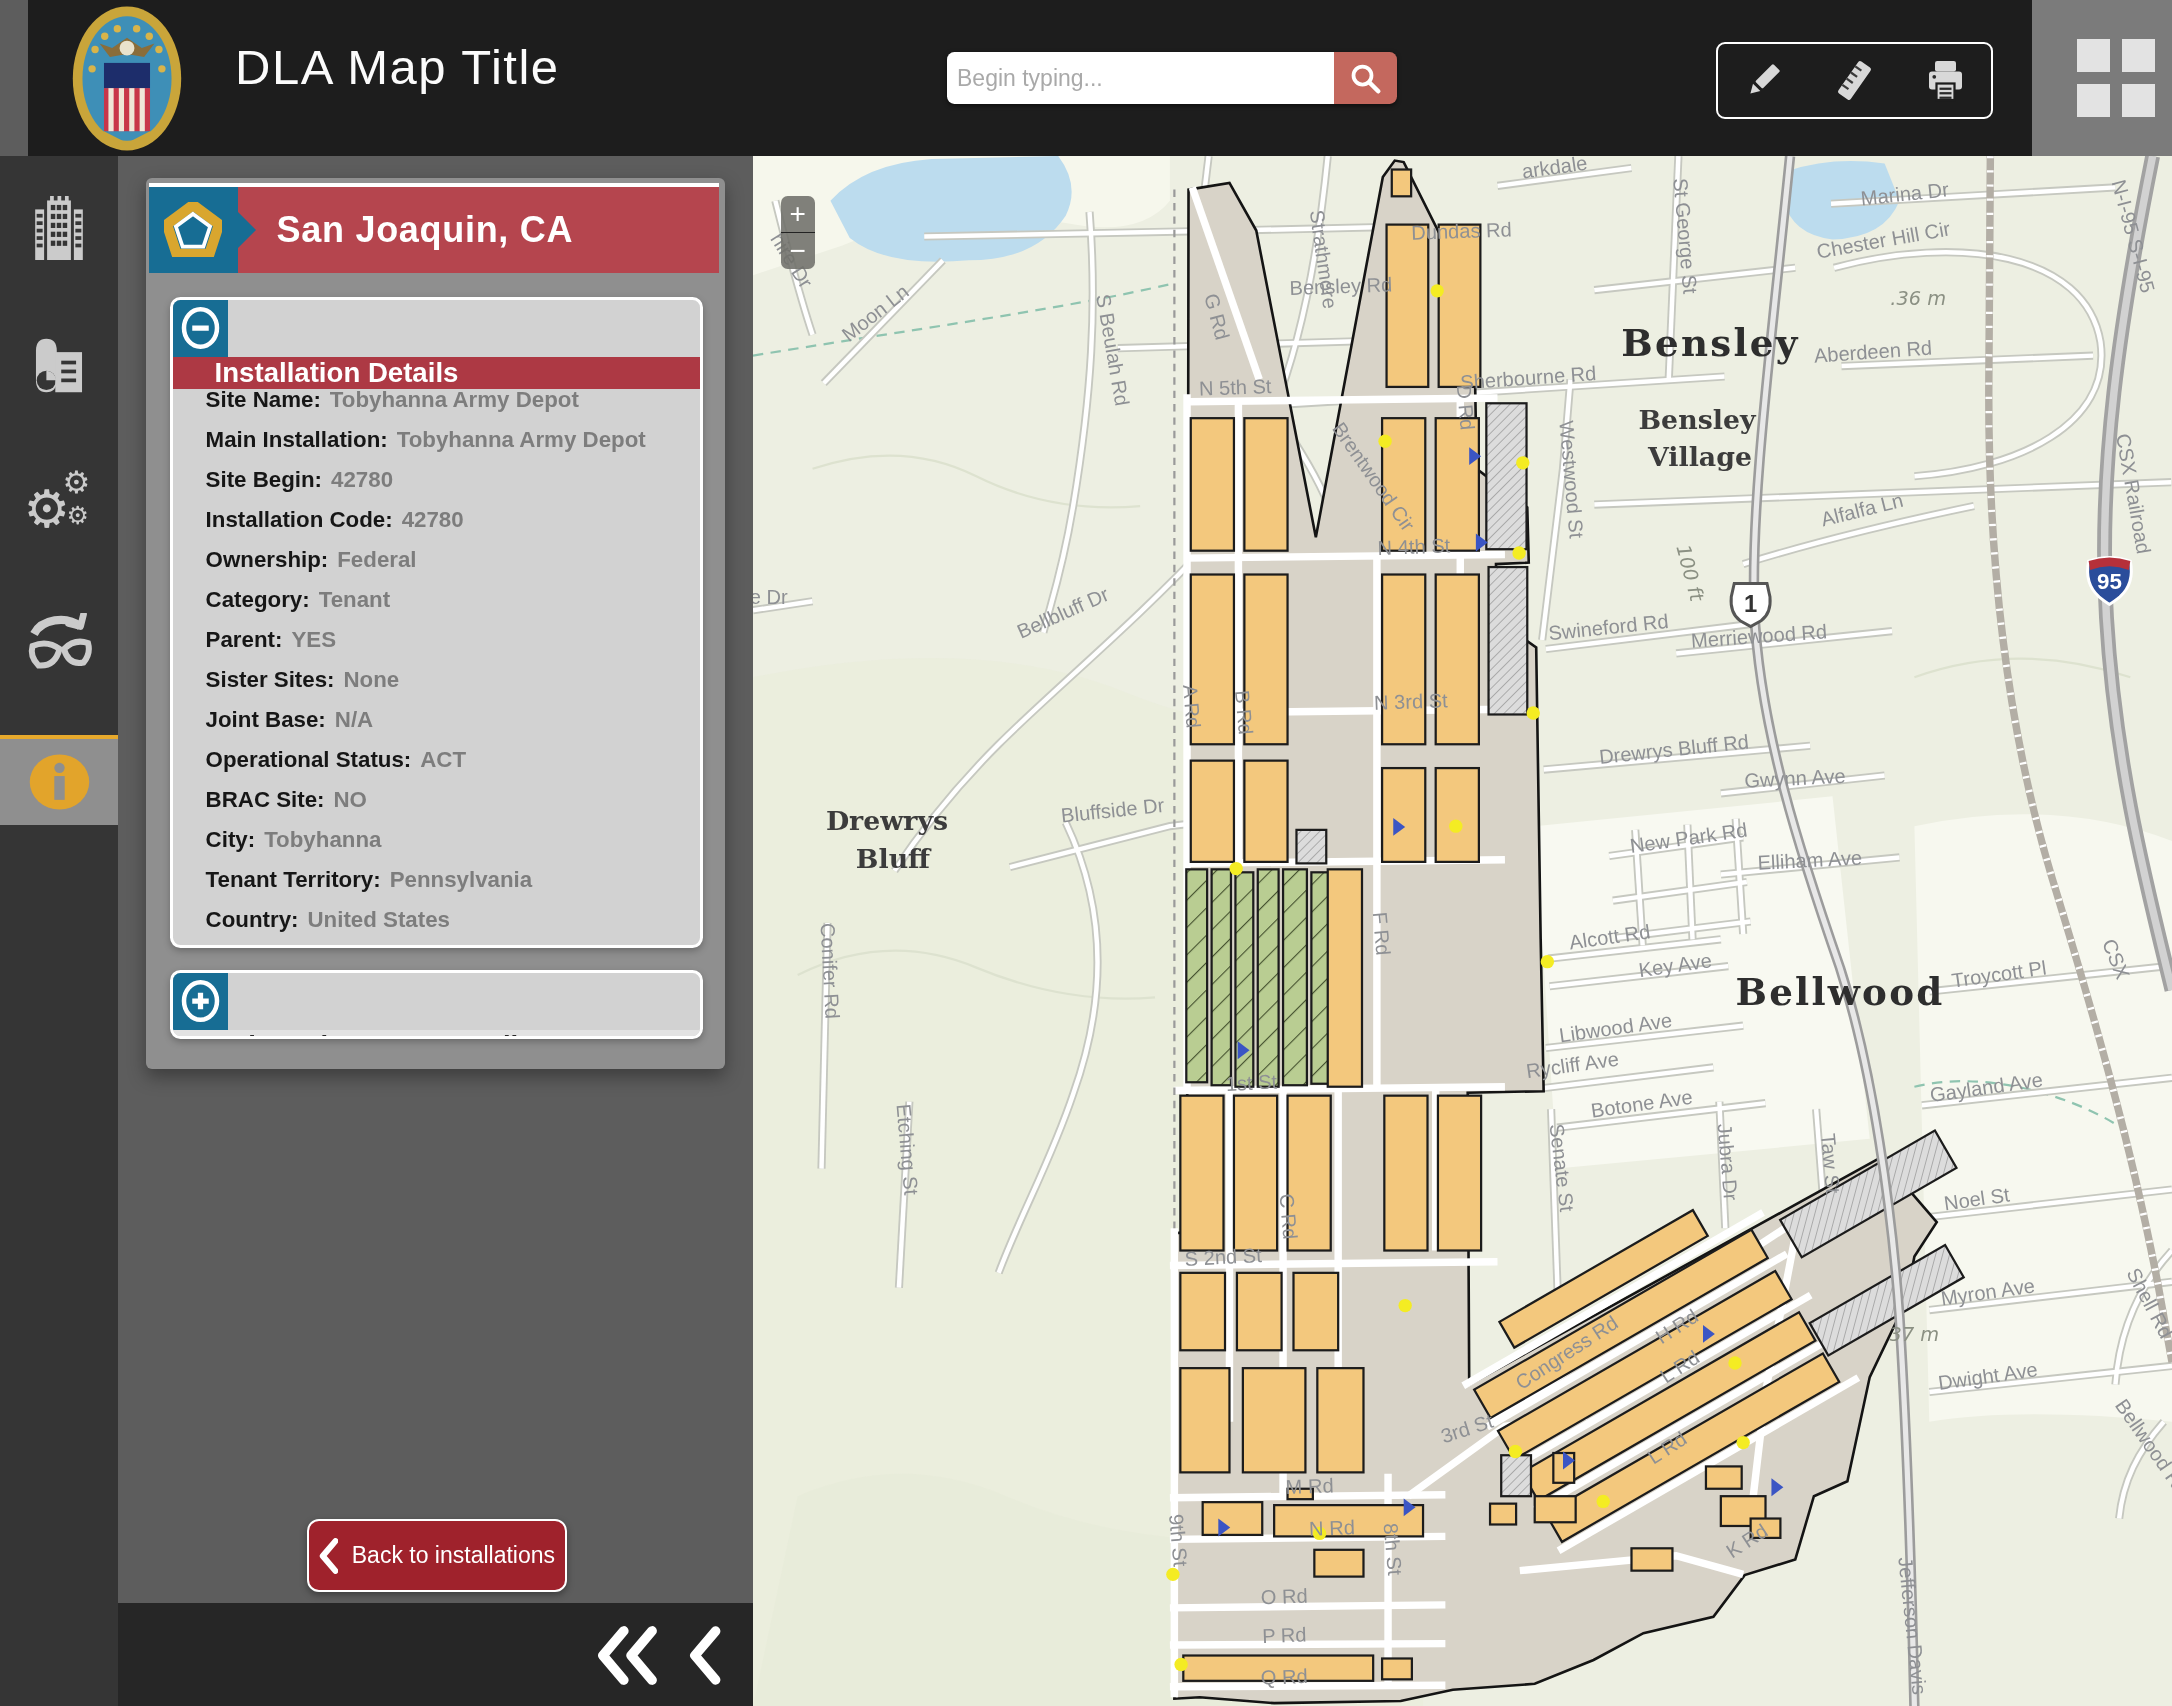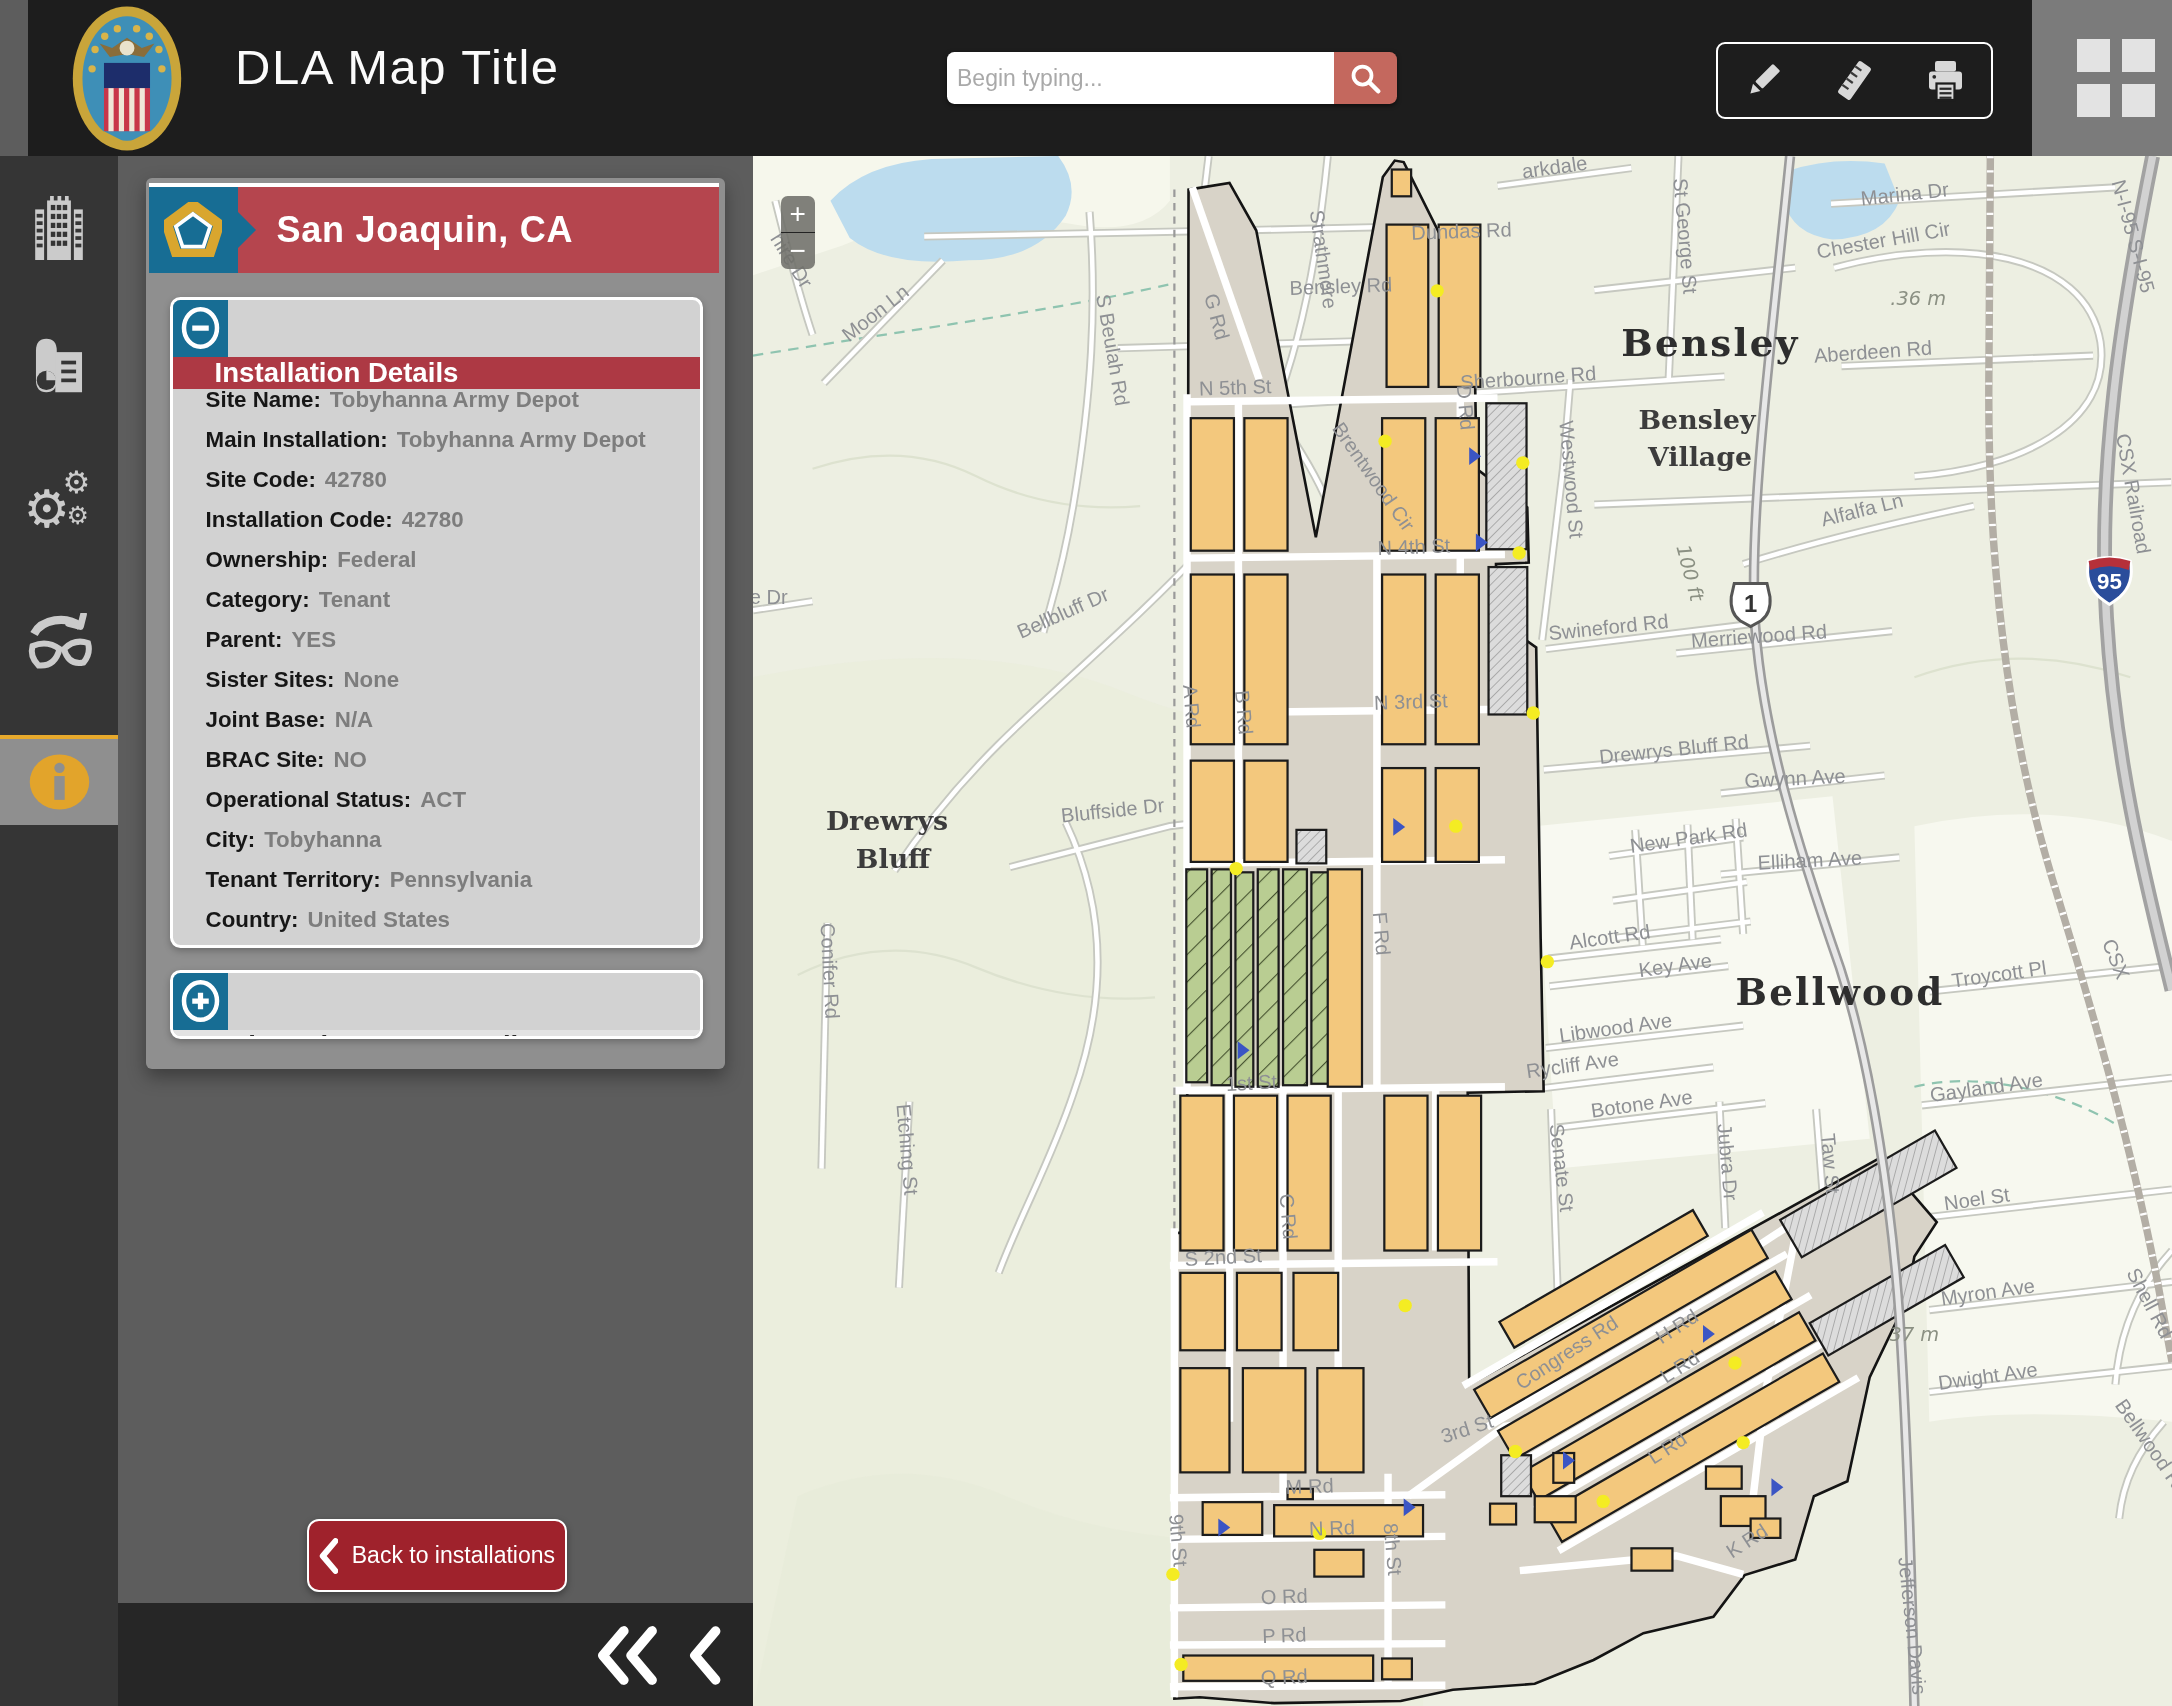--- a/index.html
+++ b/index.html
@@ -637,21 +637,21 @@
         <div class="sec-body">
             <div class="detail-row">
               <span class="detail-label">Site Name:</span>
               <span class="detail-value">Tobyhanna Army Depot</span>
             </div>
             <div class="detail-row">
               <span class="detail-label">Main Installation:</span>
               <span class="detail-value">Tobyhanna Army Depot</span>
             </div>
             <div class="detail-row">
-              <span class="detail-label">Site Code:</span>
+              <span class="detail-label">Site Begin:</span>
               <span class="detail-value">42780</span>
             </div>
             <div class="detail-row">
               <span class="detail-label">Installation Code:</span>
               <span class="detail-value">42780</span>
             </div>
             <div class="detail-row">
               <span class="detail-label">Ownership:</span>
               <span class="detail-value">Federal</span>
             </div>
@@ -665,26 +665,26 @@
             </div>
             <div class="detail-row">
               <span class="detail-label">Sister Sites:</span>
               <span class="detail-value">None</span>
             </div>
             <div class="detail-row">
               <span class="detail-label">Joint Base:</span>
               <span class="detail-value">N/A</span>
             </div>
             <div class="detail-row">
+              <span class="detail-label">Operational Status:</span>
+              <span class="detail-value">ACT</span>
+            </div>
+            <div class="detail-row">
               <span class="detail-label">BRAC Site:</span>
               <span class="detail-value">NO</span>
-            </div>
-            <div class="detail-row">
-              <span class="detail-label">Operational Status:</span>
-              <span class="detail-value">ACT</span>
             </div>
             <div class="detail-row">
               <span class="detail-label">City:</span>
               <span class="detail-value">Tobyhanna</span>
             </div>
             <div class="detail-row">
               <span class="detail-label">Tenant Territory:</span>
               <span class="detail-value">Pennsylvania</span>
             </div>
             <div class="detail-row">

